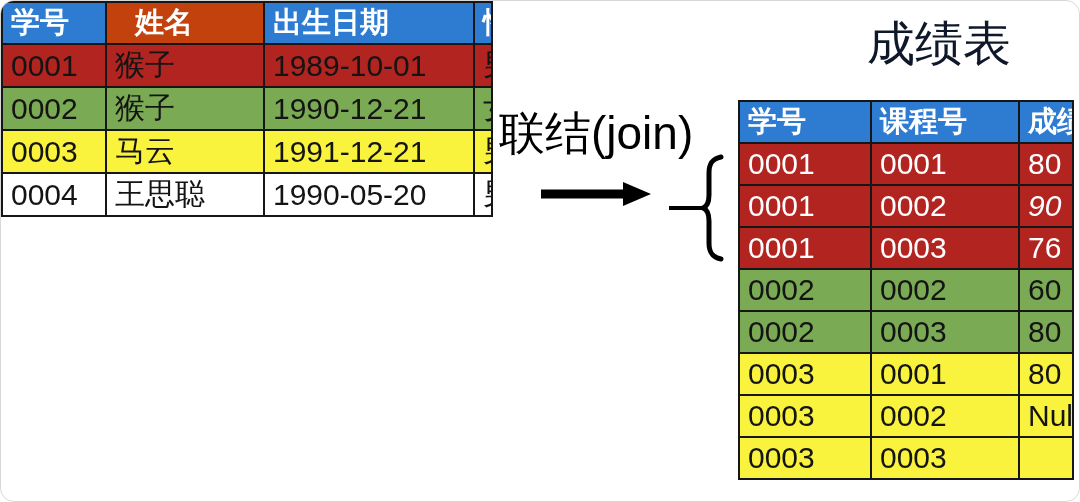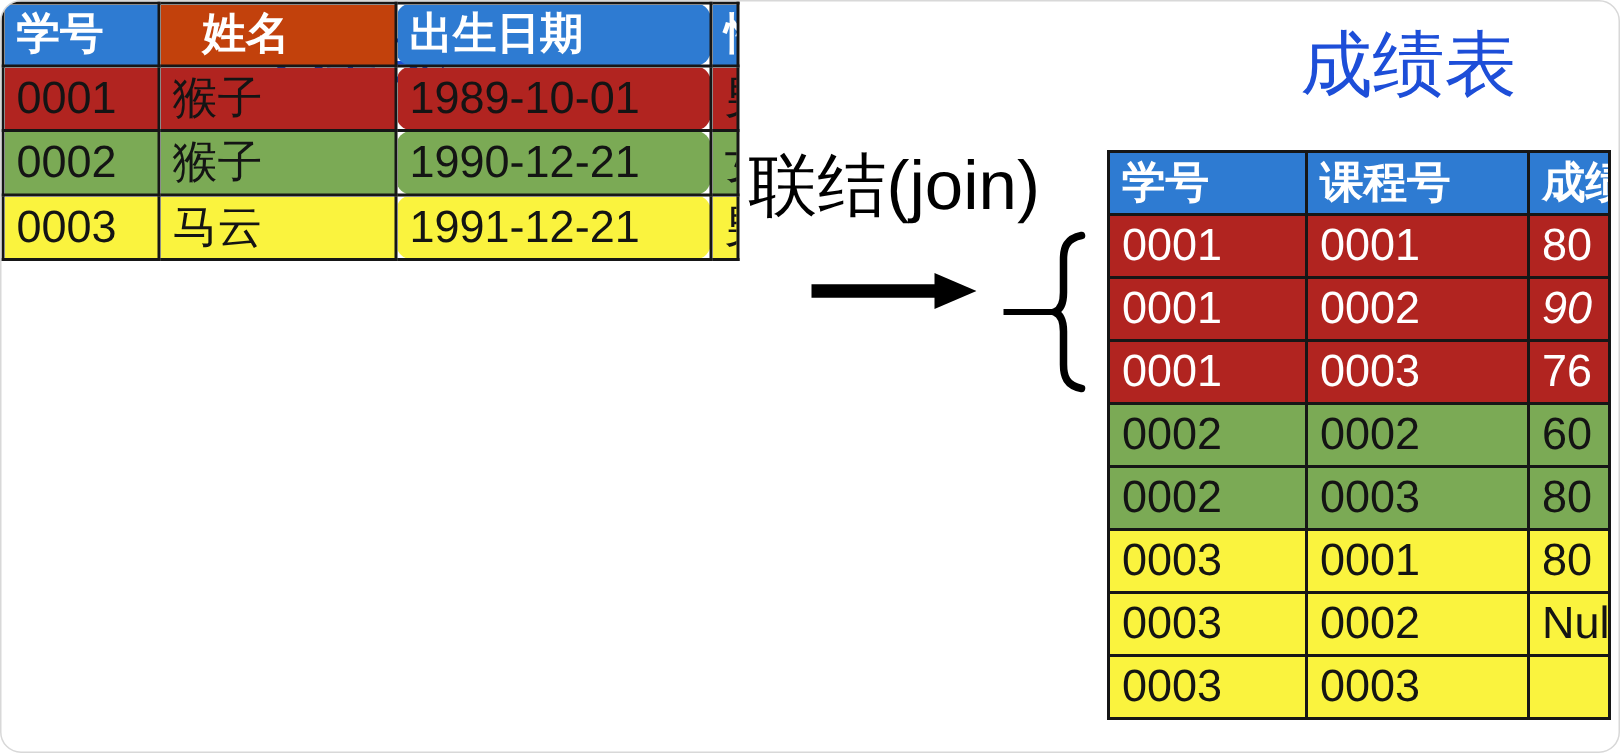--- a/index.html
+++ b/index.html
@@ -28,37 +28,37 @@
     white-space:nowrap;
   }
   .tbl th{
     font-weight:bold;
     font-size:29px;
   }
   .student{left:0;top:99;width:492px;}
   .student th,.student td{height:38px;}
   .student th:nth-child(1),.student td:nth-child(1){width:86px;}
   .student th:nth-child(2),.student td:nth-child(2){width:120px;}
-  .student th:nth-child(3),.student td:nth-child(3){width:192px;border-radius:11px;}
+  .student th:nth-child(3),.student td:nth-child(3){width:192px;}
   .score{left:737px;top:99px;width:336px;}
   .score th,.score td{height:40px;}
   .score th:nth-child(1),.score td:nth-child(1){width:114px;}
   .score th:nth-child(2),.score td:nth-child(2){width:130px;margin-top:27px;}
   .table-title{
     position:absolute;
     font-size:48px;
-    color:#1d4ed8;
+    color:#0f172a;
     line-height:1.2;
     white-space:nowrap;
   }
   .title-student{left:160px;top:14px;}
   .title-score{left:866px;top:14px;}
   .join-label{
     position:absolute;
-    left:498px;top:92px;
+    left:498px;top:102px;
     font-size:46px;
     color:#000;
     white-space:nowrap;
   }
   .arrow-wrap{position:absolute;left:538px;top:179px;}
   .brace-wrap{position:absolute;left:666px;top:152px;}
 </style>
 </head>
 <body>
 
@@ -87,20 +87,26 @@
         <tr style="background: rgb(123, 170, 85);">
           <td style="color: rgb(20, 20, 20);">0002</td>
           <td style="color: rgb(20, 20, 20);">猴子</td>
           <td style="color: rgb(20, 20, 20); margin-top: 41px;">1990-12-21</td>
           <td style="color: rgb(20, 20, 20);">女</td>
         </tr>
         <tr style="background: rgb(250, 243, 62);">
           <td style="color: rgb(20, 20, 20);">0003</td>
           <td style="color: rgb(20, 20, 20);">马云</td>
           <td style="color: rgb(20, 20, 20);">1991-12-21</td>
+          <td style="color: rgb(20, 20, 20);">男</td>
+        </tr>
+        <tr style="background: rgb(255, 255, 255);">
+          <td style="color: rgb(20, 20, 20);">0004</td>
+          <td style="color: rgb(20, 20, 20);">王思聪</td>
+          <td style="color: rgb(20, 20, 20);">1990-05-20</td>
           <td style="color: rgb(20, 20, 20);">男</td>
         </tr>
       </tbody>
     </table>
 
   <div class="join-label">联结(join)</div>
 
   <div class="arrow-wrap">
     <svg width="112" height="28" viewBox="0 0 112 28">
       <line x1="2" y1="14" x2="88" y2="14" stroke="#000000" stroke-width="9"></line>

